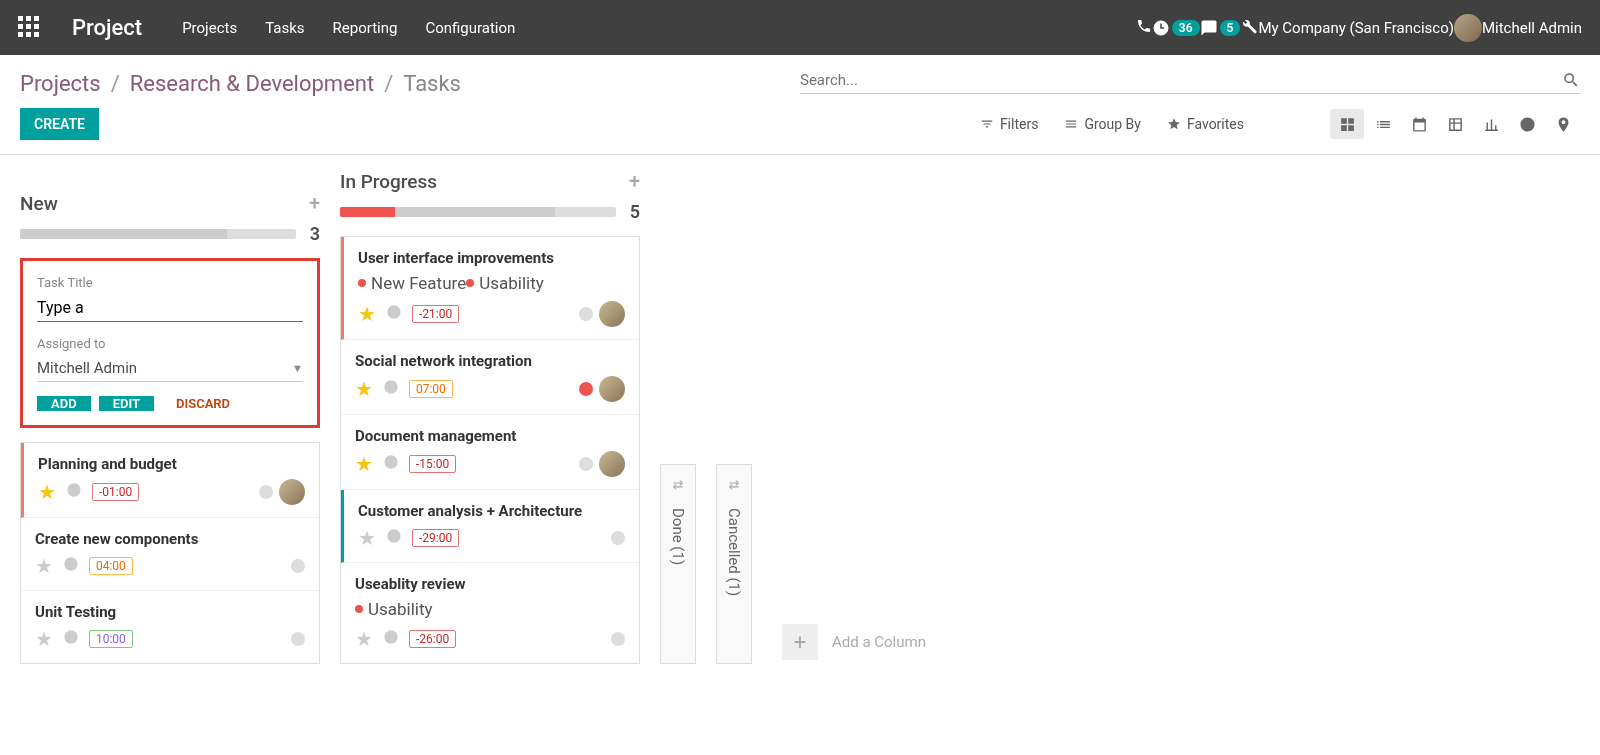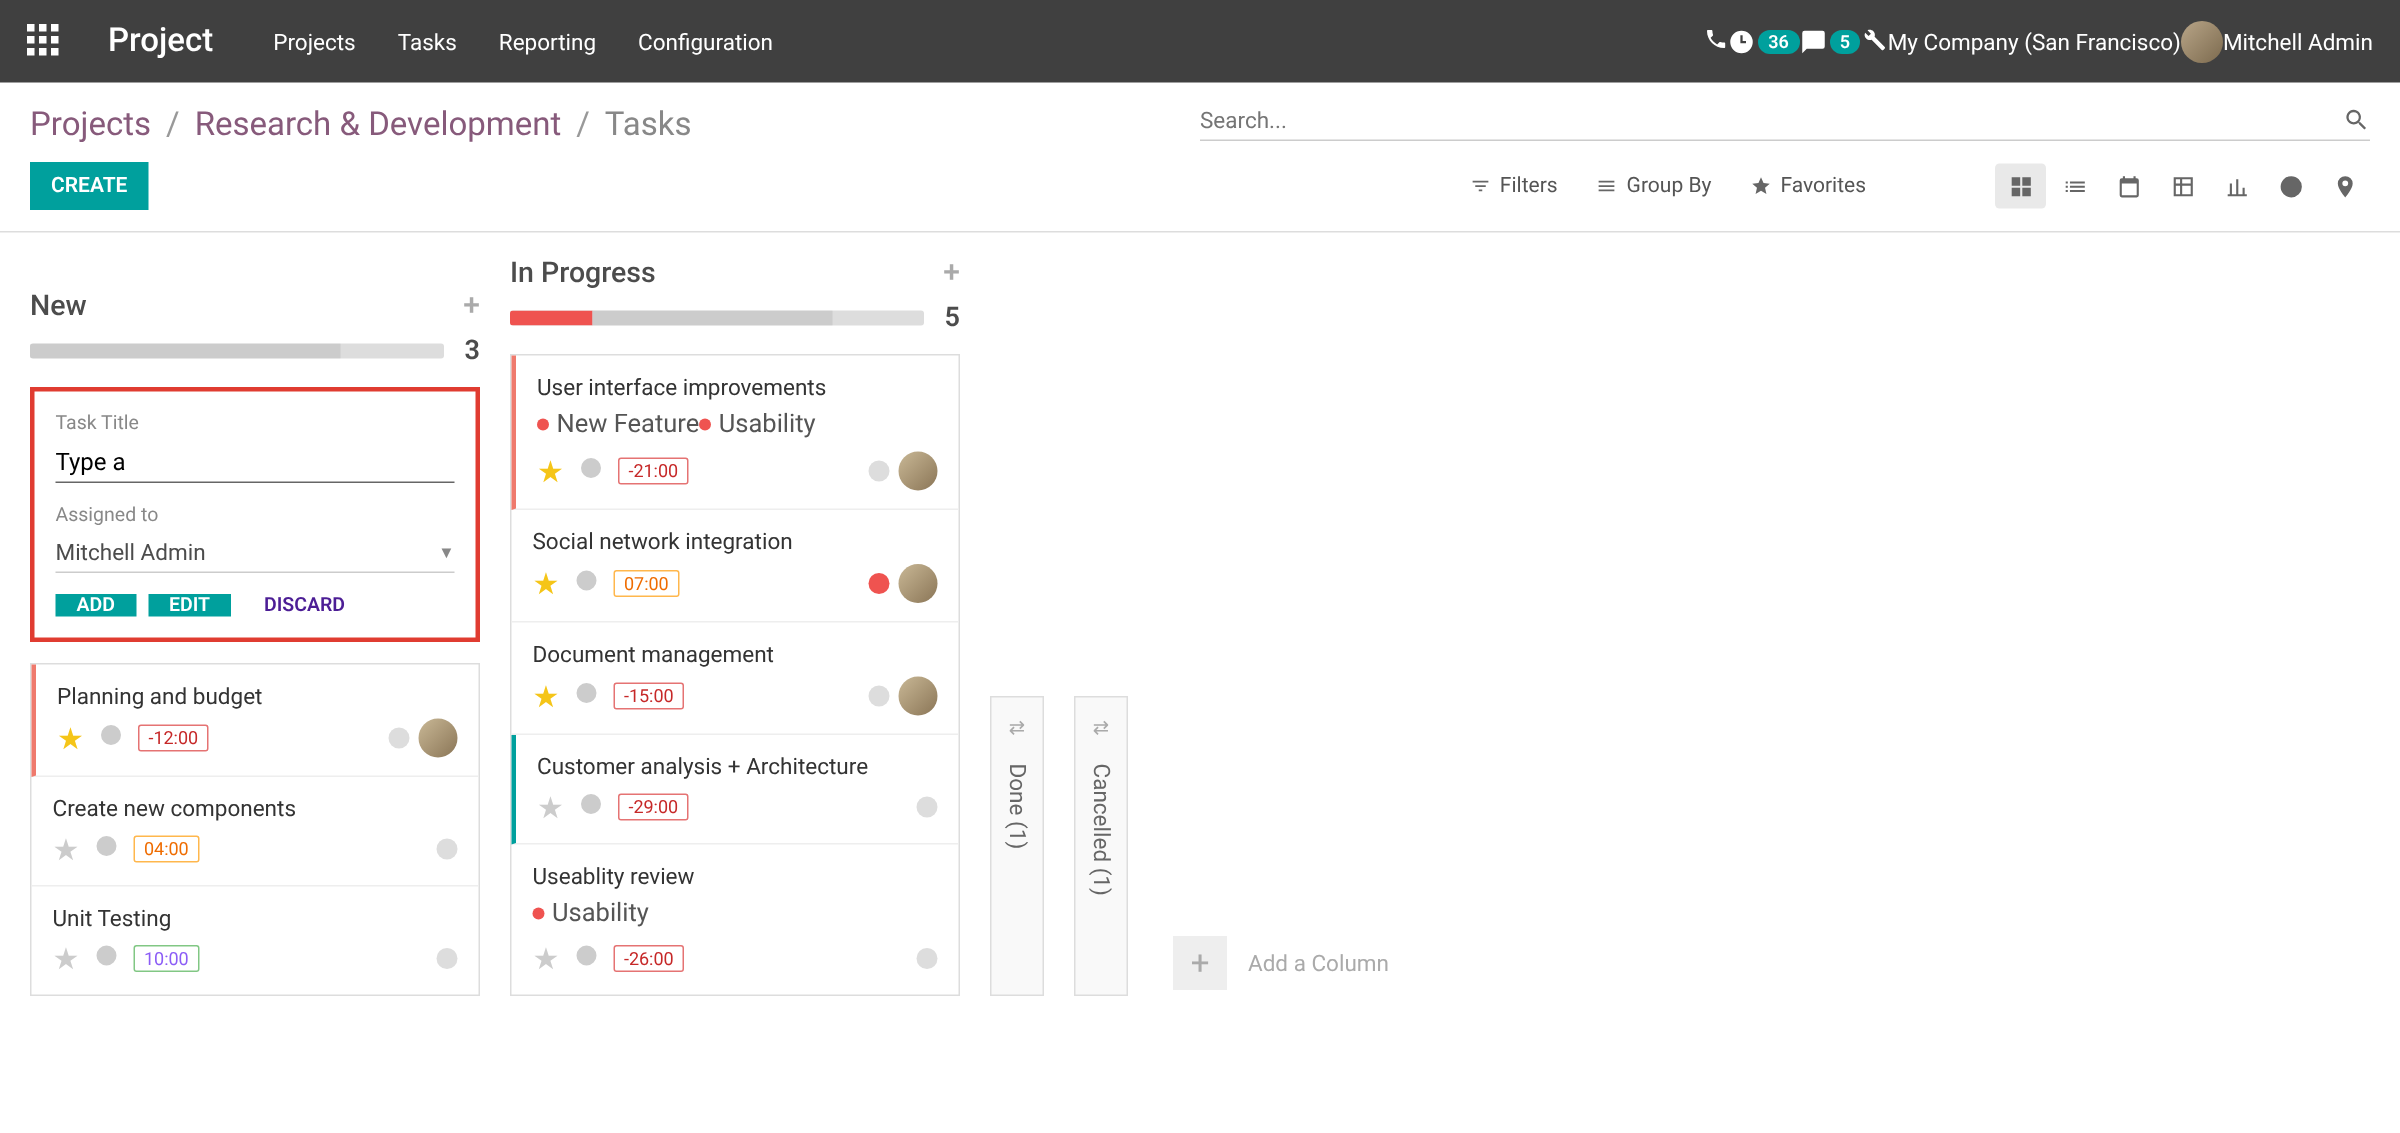--- a/index.html
+++ b/index.html
@@ -47,27 +47,27 @@
 .kprog-row .kprog{flex:1;margin-bottom:0}
 .kprog-row .cnt{font-size:18px;font-weight:600}
 .quick-form{border:3px solid #e03c31;padding:14px;margin-bottom:14px}
 .qf-label{font-size:13px;color:#888;margin-bottom:4px}
 .qf-input{width:100%;border:none;border-bottom:1px solid #666;padding:4px 0;font-size:16px;margin-bottom:14px;outline:none}
 .qf-select{width:100%;border:none;border-bottom:1px solid #ccc;padding:4px 0;font-size:15px;margin-bottom:14px;display:flex;justify-content:space-between;align-items:center;cursor:pointer}
 .qf-select .caret{color:#888;font-size:11px}
 .qf-btns{display:flex;gap:8px;align-items:center}
 .qf-btns button{border:none;padding:0 14px;font-size:13px;font-weight:600;cursor:pointer}
 .btn-teal{background:#00a09d;color:#fff}
-.btn-link{background:none;color:#4c1d95}
+.btn-link{background:none;color:#c2410c}
 .cards{border:1px solid #ddd}
 .card{padding:12px 14px;border-bottom:1px solid #eee;position:relative}
 .card:last-child{border-bottom:none}
 .card.stripe-red{border-left:3px solid #ef7a6d}
 .card.stripe-teal{border-left:3px solid #00a09d}
-.card-title{font-size:15px;font-weight:400;color:#333;margin-bottom:6px}
+.card-title{font-size:15px;font-weight:700;color:#333;margin-bottom:6px}
 .tags{display:flex;margin-bottom:8px;font-size:17px}
 .tag{display:flex;align-items:center;gap:5px;color:#555}
 .tag .dot{width:8px;height:8px;border-radius:50%}
 .dot-red{background:#ef5350}
 .card-foot{display:flex;align-items:center;gap:10px}
 .star{color:#f5c518;font-size:20px;cursor:pointer}
 .star.off{color:#ccc}
 .clock svg{width:16px;height:16px;fill:#ccc}
 .time-badge{border:1px solid;padding:1px 6px;font-size:12px;border-radius:2px}
 .tb-red{border-color:#e57373;color:#c62828}
@@ -242,21 +242,21 @@
     </div>
 
     <div class="cards" id="cards-new">
         <div class="card stripe-red">
           <div class="card-title">Planning and budget</div>
           <div class="card-foot">
             <span class="star ">★</span>
             <span class="clock"><svg viewBox="0 0 24 24">
                 <path d="M12 2a10 10 0 100 20 10 10 0 000-20zm1 11V6h-2v7h5v-2h-3z"></path>
               </svg></span>
-            <span class="time-badge tb-red">-12:00</span>
+            <span class="time-badge tb-red">-01:00</span>
             <span class="card-right">
               <span class="status-dot "></span>
               <span class="card-avatar"></span>
             </span>
           </div>
         </div>
         <div class="card">
           <div class="card-title">Create new components</div>
           <div class="card-foot">
             <span class="star off">★</span>

